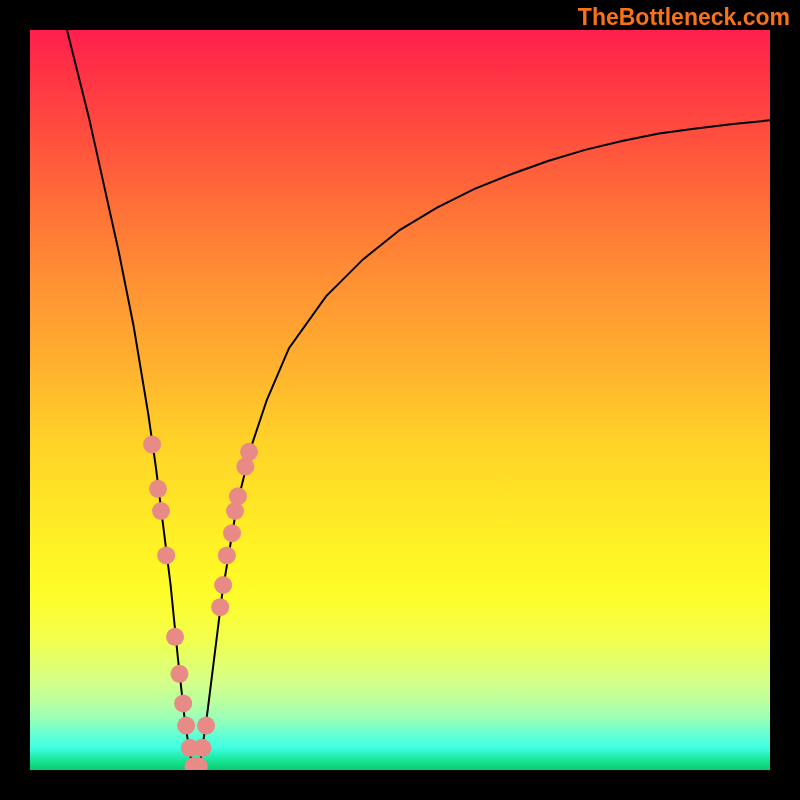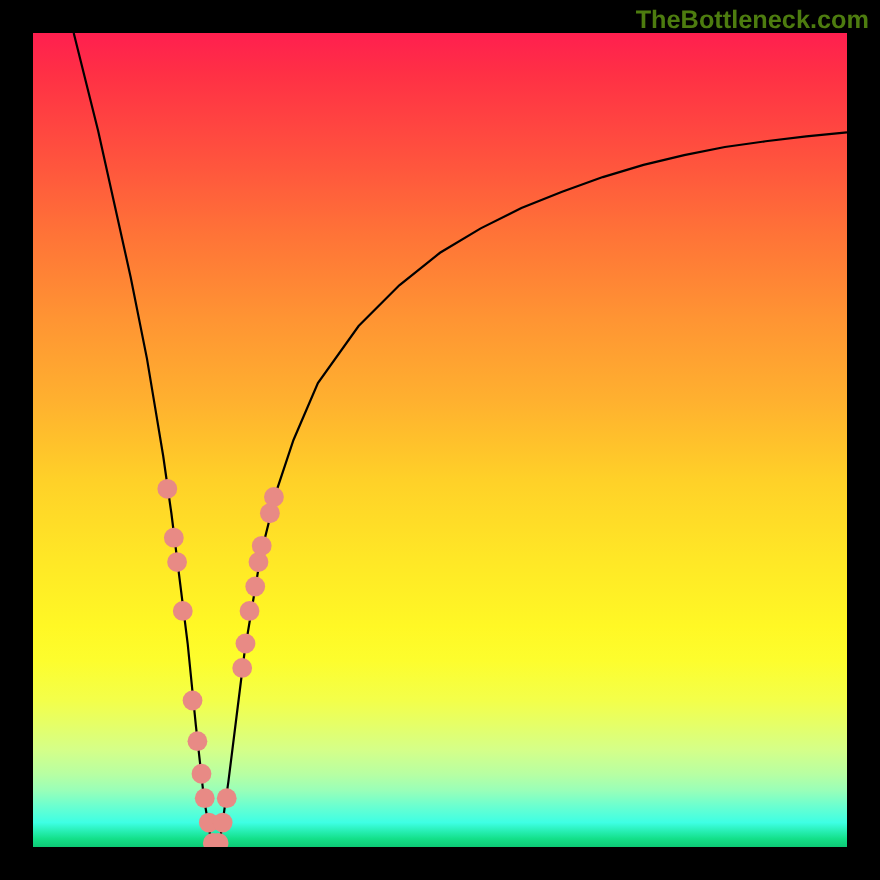--- a/index.html
+++ b/index.html
@@ -45,21 +45,21 @@
       );
     }
     
     .watermark {
       position: absolute;
       top: 4px;
       right: 10px;
       font-family: Arial, sans-serif;
       font-size: 23px;
       font-weight: bold;
-      color: #4d7c0f;
+      color: #f97316;
       z-index: 10;
     }
     
     .curve-svg, .dots-svg {
       position: absolute;
       top: 0;
       left: 0;
       width: 100%;
       height: 100%;
     }

